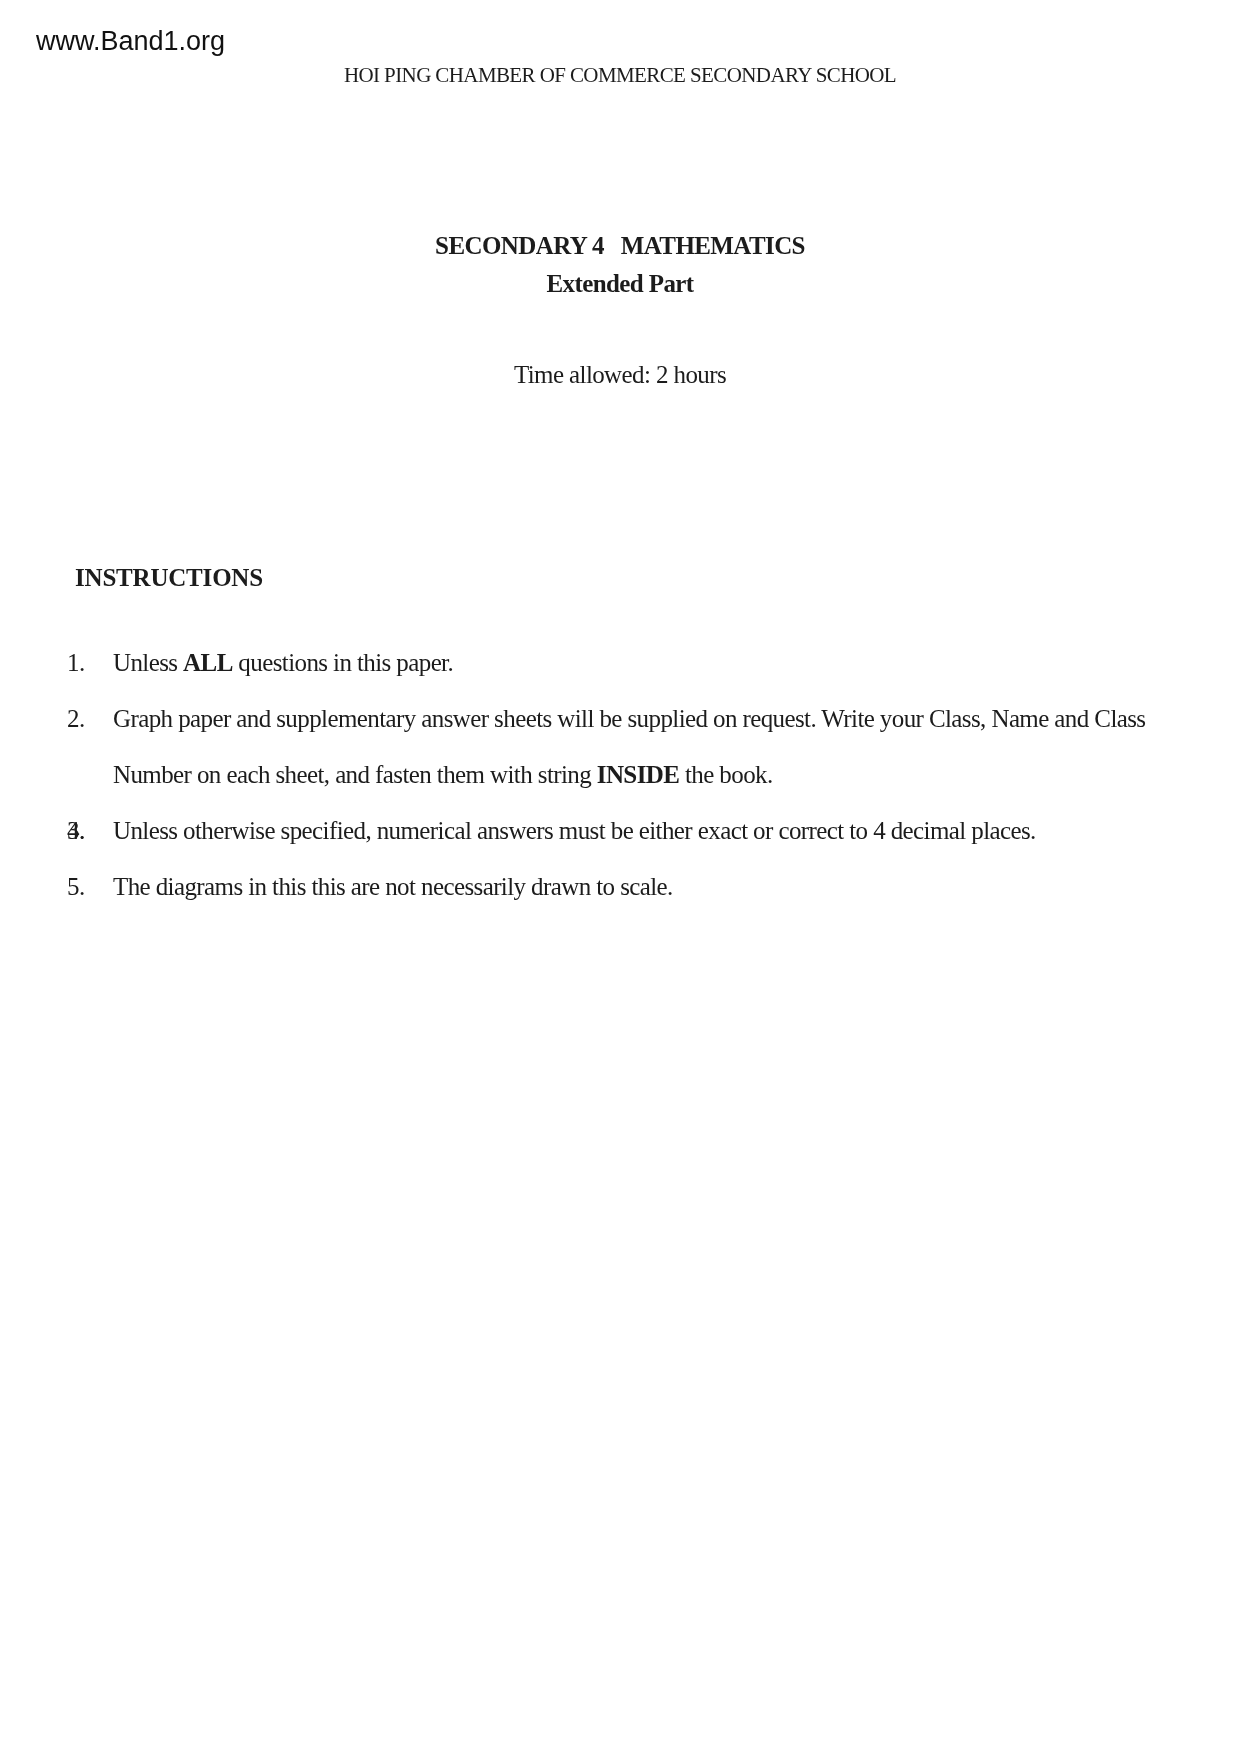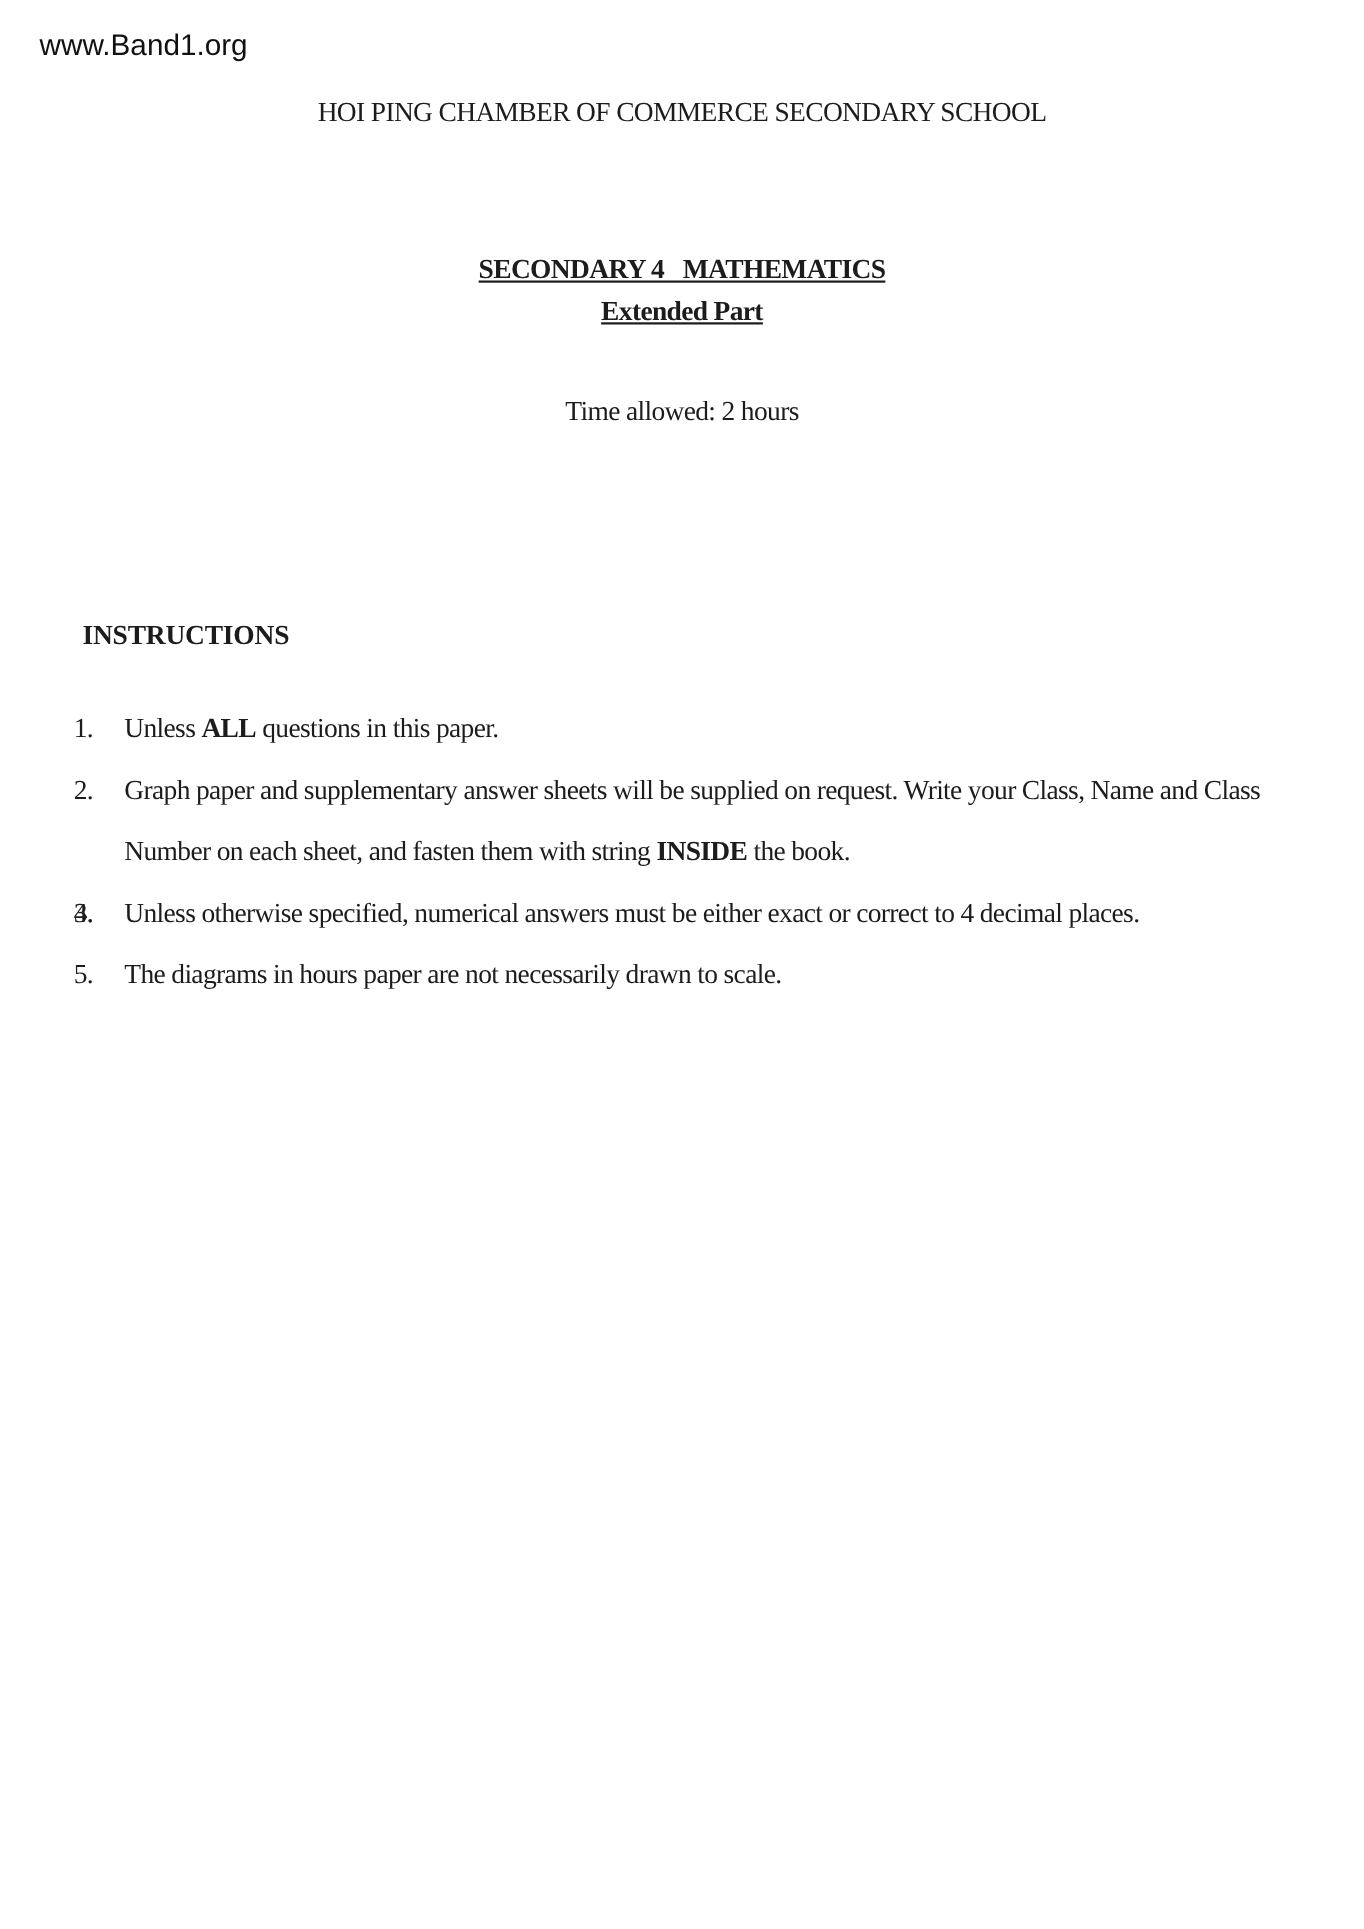--- a/index.html
+++ b/index.html
@@ -25,32 +25,31 @@
     line-height: 34px;
     color: #111111;
   }
   .center-block {
     position: absolute;
     left: 0;
     width: 1240px;
     text-align: center;
   }
   .school-header {
-    top: 84px;
-    font-size: 25px;
+    top: 56px;
+    font-size: 21px;
     line-height: 38px;
     letter-spacing: -0.6px;
   }
   .exam-title {
     top: 227px;
     font-size: 25px;
     line-height: 38px;
     font-weight: bold;
     letter-spacing: -0.6px;
-    text-decoration: underline;
   }
   .exam-title .line {
     white-space: pre-wrap; 
   }
   .time-allowed {
     top: 356px;
     font-size: 25px;
     line-height: 38px;
     letter-spacing: -0.6px;
   }
@@ -122,18 +121,18 @@
       <span class="seg-bold"></span><span></span>
     </div>
 
     <div class="item">
       <span class="item-num">4.</span>
       <span>Unless otherwise specified, numerical answers must be either exact or correct to 4 decimal places.</span><span class="seg-bold"></span><span></span>
     </div>
 
     <div class="item">
       <span class="item-num">5.</span>
-      <span>The diagrams in hours paper are not necessarily drawn to scale.</span><span class="seg-bold"></span><span></span>
+      <span>The diagrams in this this are not necessarily drawn to scale.</span><span class="seg-bold"></span><span></span>
     </div>
 
   </div>
 
 </div>
 
 </body></html>

